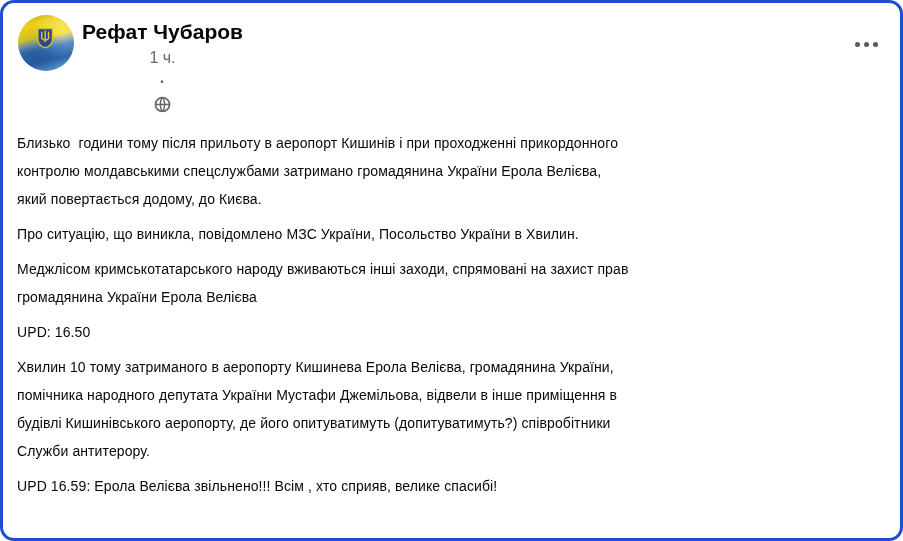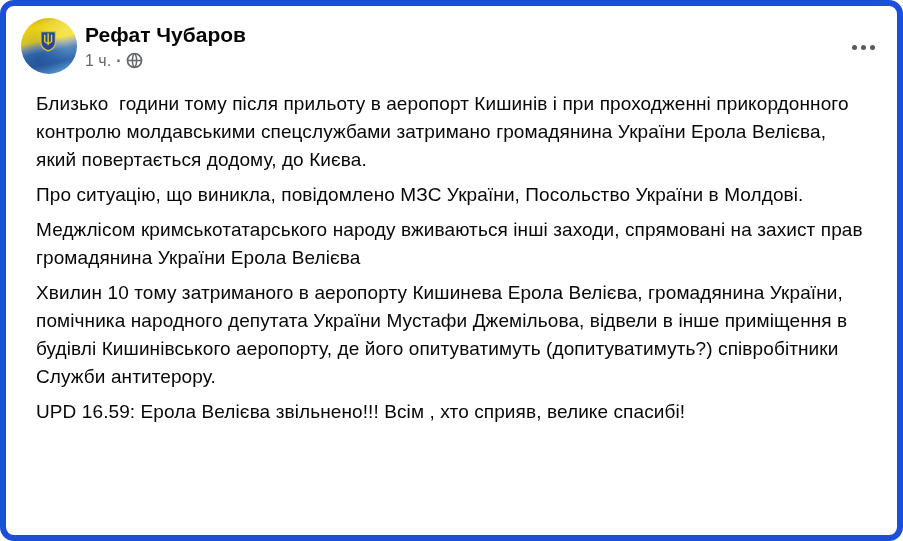--- a/index.html
+++ b/index.html
@@ -3,21 +3,21 @@
 <meta charset="utf-8">
 <style>
   * { box-sizing: border-box; margin: 0; padding: 0; }
   html, body { width: 903px; height: 541px; background: #fff; overflow: hidden; }
   body { font-family: "Liberation Sans", sans-serif; color: #050505; }
 
   .card {
     position: relative;
     width: 903px; height: 541px;
     background: #ffffff;
-    border: 6px solid #1d4ed8;
+    border: 3px solid #1d4ed8;
     border-radius: 14px;
     overflow: hidden;
   }
 
   .header {
     display: flex;
     align-items: flex-start;
     padding: 12px 16px 0 15px;
   }
 
@@ -52,20 +52,21 @@
     cursor: pointer;
   }
   .meta {
     display: flex;
     align-items: center;
     gap: 5px;
     margin-top: 3px;
     color: #65676b;
     font-size: 16px;
     line-height: 19px;
+    flex-direction: column;
   }
   .meta .time { cursor: pointer; }
   .meta .dot { font-weight: 700; }
   .meta svg { display: block; }
 
   .more-btn {
     position: absolute;
     top: 26px; right: 16px;
     width: 36px; height: 30px;
     display: flex;
@@ -82,24 +83,24 @@
     border-radius: 50%;
     background: #555961;
     display: block;
   }
 
   .post-text {
     padding: 16px 6px 0 14px;
   }
   .post-text p {
     white-space: pre-line;
-    font-size: 19px;
+    font-size: 14px;
     line-height: 28px;
     color: #080808;
-    margin: 0 0 7px 16px;
+    margin: 0 0 7px 0;
     letter-spacing: 0.1px;
   }
 </style>
 </head>
 <body>
 
 <div class="card">
 
   <div class="header">
     <div class="avatar">
@@ -126,23 +127,24 @@
   <button class="more-btn" aria-label="More options">
     <i></i>
     <i></i>
     <i></i>
   </button>
 
   <div class="post-text">
     <p>Близько&nbsp; години тому після прильоту в аеропорт Кишинів і при проходженні прикордонного
 контролю молдавськими спецслужбами затримано громадянина України Ерола Велієва,
 який повертається додому, до Києва.</p>
-    <p>Про ситуацію, що виникла, повідомлено МЗС України, Посольство України в Молдові.</p>
+    <p>Про ситуацію, що виникла, повідомлено МЗС України, Посольство України в Хвилин.</p>
     <p>Меджлісом кримськотатарського народу вживаються інші заходи, спрямовані на захист прав
 громадянина України Ерола Велієва</p>
+    <p>UPD: 16.50</p>
     <p>Хвилин 10 тому затриманого в аеропорту Кишинева Ерола Велієва, громадянина України,
 помічника народного депутата України Мустафи Джемільова, відвели в інше приміщення в
 будівлі Кишинівського аеропорту, де його опитуватимуть (допитуватимуть?) співробітники
 Служби антитерору.</p>
     <p>UPD 16.59: Ерола Велієва звільнено!!! Всім , хто сприяв, велике спасибі!</p>
   </div>
 
 </div>
 
 </body></html>

